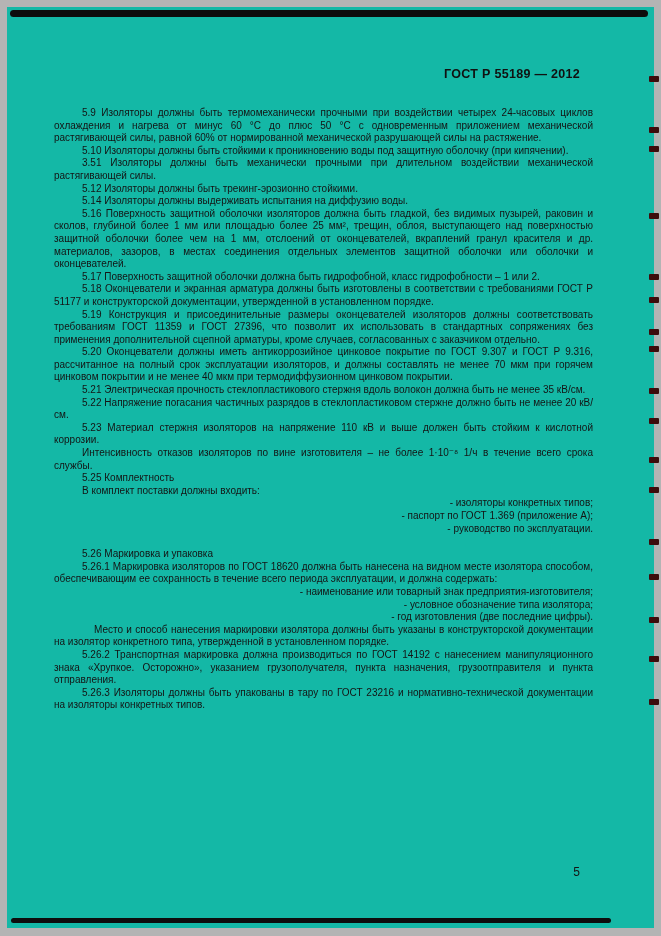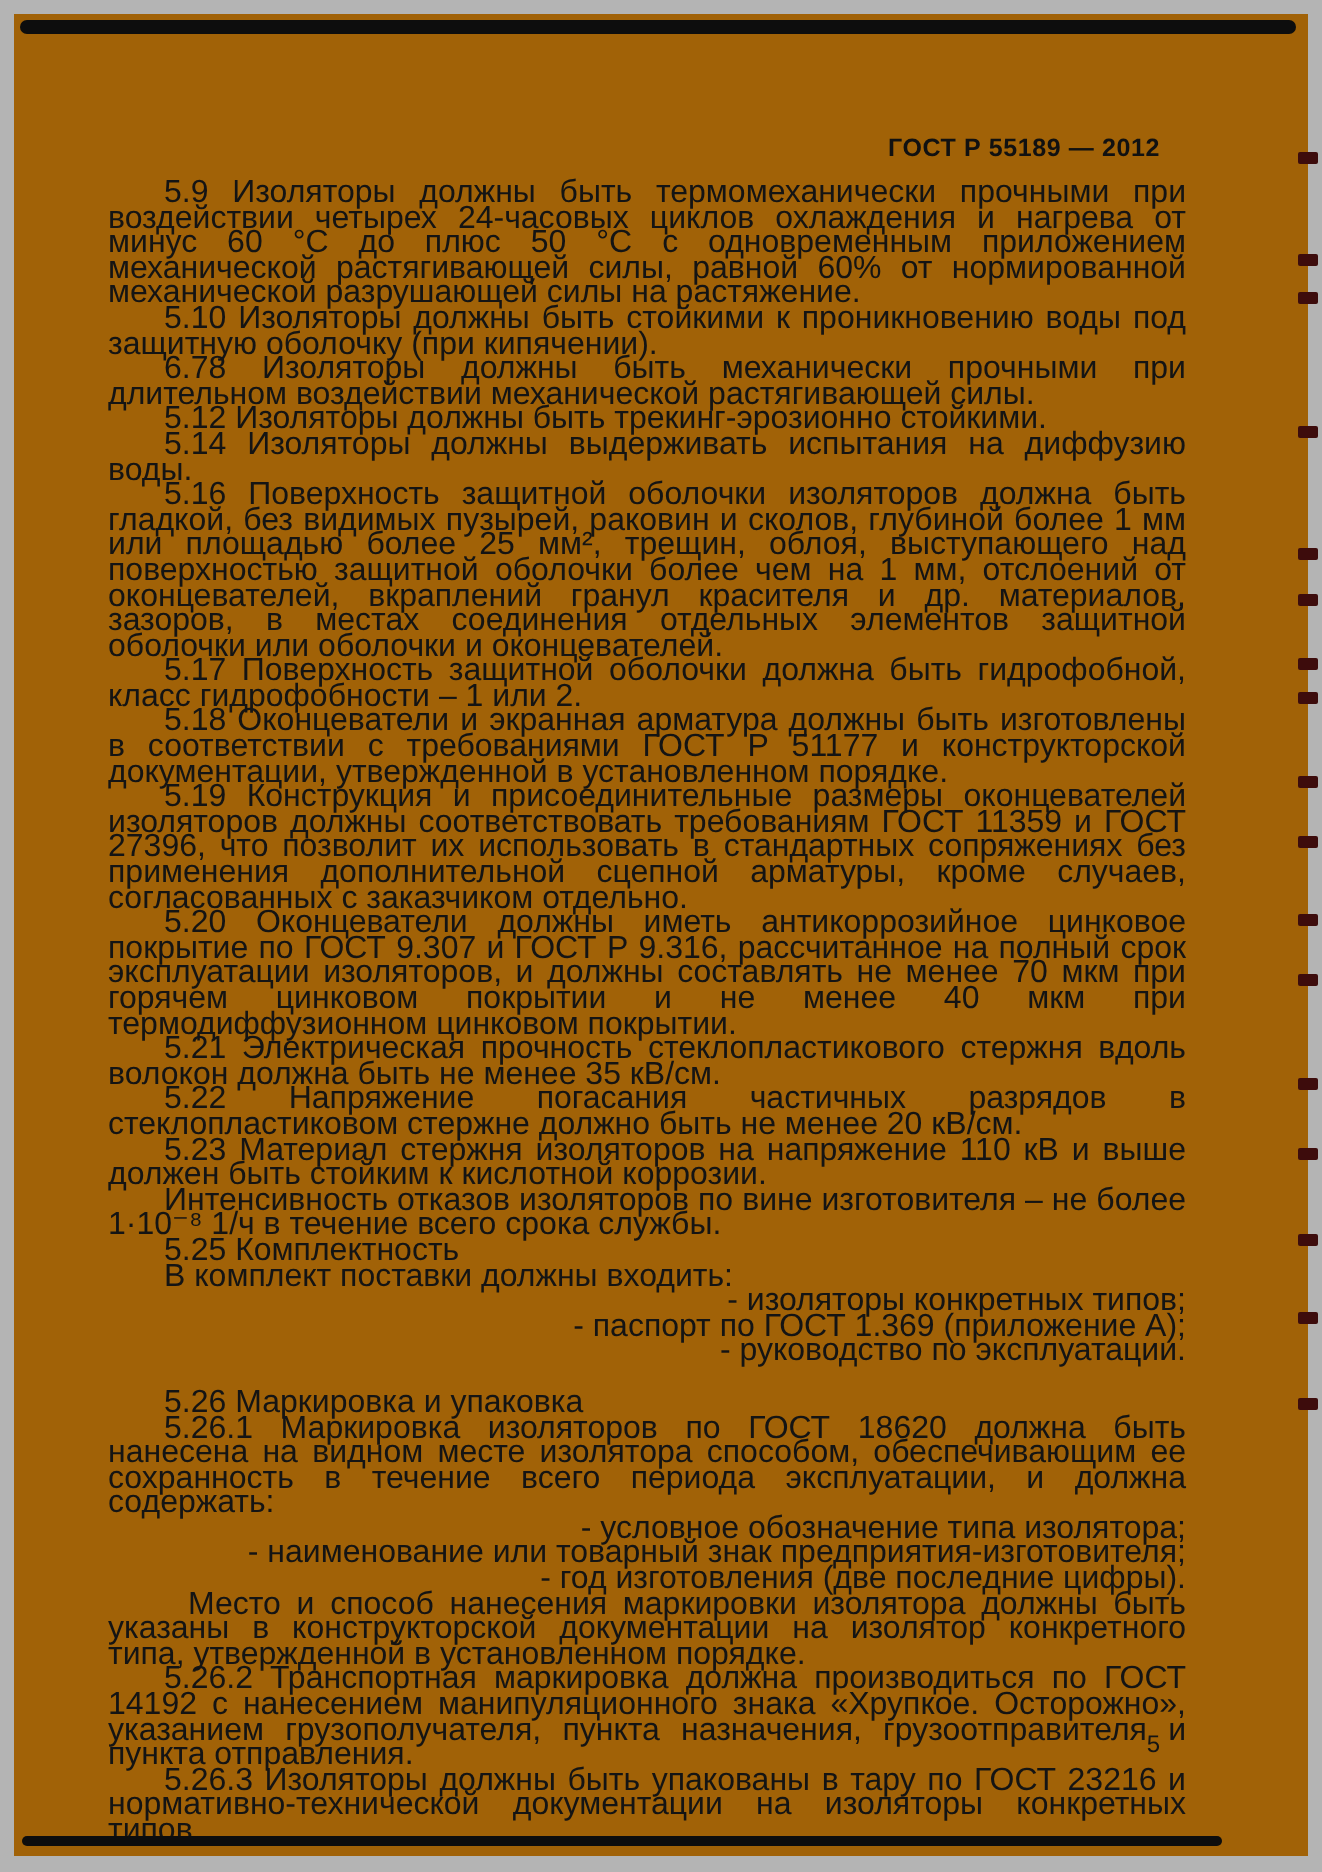--- a/index.html
+++ b/index.html
@@ -3,30 +3,30 @@
 <meta charset="utf-8">
 <style>
   html,body{margin:0;padding:0;}
   body{
     width:661px;height:936px;overflow:hidden;position:relative;
     background:#b4b4b4;
     font-family:"Liberation Sans","DejaVu Sans",sans-serif;
   }
   .page{
     position:absolute;left:7px;top:7px;right:7px;bottom:8px;
-    background:#a16207;
+    background:#14b8a6;
   }
   .header{
     position:absolute;top:60px;right:74px;
     font-size:12.5px;font-weight:bold;color:#111;
     letter-spacing:0.3px;
   }
   .content{
-    position:absolute;left:47px;top:84px;width:539px;
-    font-size:16px;line-height:12.6px;color:#141414;
+    position:absolute;left:47px;top:100px;width:539px;
+    font-size:10px;line-height:12.6px;color:#141414;
     text-align:justify;
   }
   .content p{margin:0;}
   .para{text-indent:28px;}
   .para2{text-indent:40px;}
   .list{padding-left:54px;text-indent:0;text-align:right;}
   .gap{margin-top:13px !important;}
   .pagenum{
     position:absolute;top:858px;right:74px;
     font-size:12px;color:#141414;
@@ -39,41 +39,41 @@
 </style>
 </head>
 <body>
 
 <div class="page">
   <div class="header">ГОСТ Р 55189 — 2012</div>
 
   <div class="content">
     <p class="para">5.9  Изоляторы должны быть термомеханически прочными при воздействии четырех 24-часовых циклов охлаждения и нагрева от минус 60 °С до плюс 50 °С с одновременным приложением механической растягивающей силы, равной 60% от нормированной механической разрушающей силы на растяжение.</p>
     <p class="para">5.10  Изоляторы должны быть стойкими к проникновению воды под защитную оболочку (при кипячении).</p>
-    <p class="para">6.78 Изоляторы должны быть механически прочными при длительном воздействии механической растягивающей силы.</p>
+    <p class="para">3.51 Изоляторы должны быть механически прочными при длительном воздействии механической растягивающей силы.</p>
     <p class="para">5.12  Изоляторы должны быть трекинг-эрозионно стойкими.</p>
     <p class="para">5.14  Изоляторы должны выдерживать испытания на диффузию воды.</p>
     <p class="para">5.16  Поверхность защитной оболочки изоляторов должна быть гладкой, без видимых пузырей, раковин и сколов, глубиной более 1 мм или площадью более 25 мм², трещин, облоя, выступающего над поверхностью защитной оболочки более чем на 1 мм, отслоений от оконцевателей, вкраплений гранул красителя и др. материалов, зазоров, в местах соединения отдельных элементов защитной оболочки или оболочки и оконцевателей.</p>
     <p class="para">5.17  Поверхность защитной оболочки должна быть гидрофобной, класс гидрофобности – 1 или 2.</p>
     <p class="para">5.18  Оконцеватели и экранная арматура должны быть изготовлены в соответствии с требованиями ГОСТ Р 51177 и конструкторской документации, утвержденной в установленном порядке.</p>
     <p class="para">5.19  Конструкция и присоединительные размеры оконцевателей изоляторов должны соответствовать требованиям ГОСТ 11359 и ГОСТ 27396, что позволит их использовать в стандартных сопряжениях без применения дополнительной сцепной арматуры, кроме случаев, согласованных с заказчиком отдельно.</p>
     <p class="para">5.20  Оконцеватели должны иметь антикоррозийное цинковое покрытие по ГОСТ 9.307 и ГОСТ Р 9.316, рассчитанное на полный срок эксплуатации изоляторов, и должны составлять не менее 70 мкм при горячем цинковом покрытии и не менее 40 мкм при термодиффузионном цинковом покрытии.</p>
     <p class="para">5.21  Электрическая прочность стеклопластикового стержня вдоль волокон должна быть не менее 35 кВ/см.</p>
     <p class="para">5.22  Напряжение погасания частичных разрядов в стеклопластиковом стержне должно быть не менее 20 кВ/см.</p>
     <p class="para">5.23 Материал стержня изоляторов на напряжение 110 кВ и выше должен быть стойким к кислотной коррозии.</p>
     <p class="para">Интенсивность отказов изоляторов по вине изготовителя – не более 1·10⁻⁸ 1/ч в течение всего срока службы.</p>
     <p class="para">5.25  Комплектность</p>
     <p class="para">В комплект поставки должны входить:</p>
     <p class="list">- изоляторы конкретных типов;</p>
     <p class="list">- паспорт по ГОСТ 1.369 (приложение А);</p>
     <p class="list">- руководство по эксплуатации.</p>
     <p class="para gap">5.26  Маркировка и упаковка</p>
     <p class="para">5.26.1  Маркировка изоляторов по ГОСТ 18620 должна быть нанесена на видном месте изолятора способом, обеспечивающим ее сохранность в течение всего периода эксплуатации, и должна содержать:</p>
+    <p class="list">- наименование или товарный знак предприятия-изготовителя;</p>
     <p class="list">- условное обозначение типа изолятора;</p>
-    <p class="list">- наименование или товарный знак предприятия-изготовителя;</p>
     <p class="list">- год изготовления (две последние цифры).</p>
     <p class="para2">Место и способ нанесения маркировки изолятора должны быть указаны в конструкторской документации на изолятор конкретного типа, утвержденной в установленном порядке.</p>
     <p class="para">5.26.2  Транспортная маркировка должна производиться по ГОСТ 14192 с нанесением манипуляционного знака «Хрупкое. Осторожно», указанием грузополучателя, пункта назначения, грузоотправителя и пункта отправления.</p>
     <p class="para">5.26.3 Изоляторы должны быть упакованы в тару по ГОСТ 23216 и нормативно-технической документации на изоляторы конкретных типов.</p>
   </div>
 
   <div class="pagenum">5</div>
 </div>
 
 <div class="bar top"></div>

